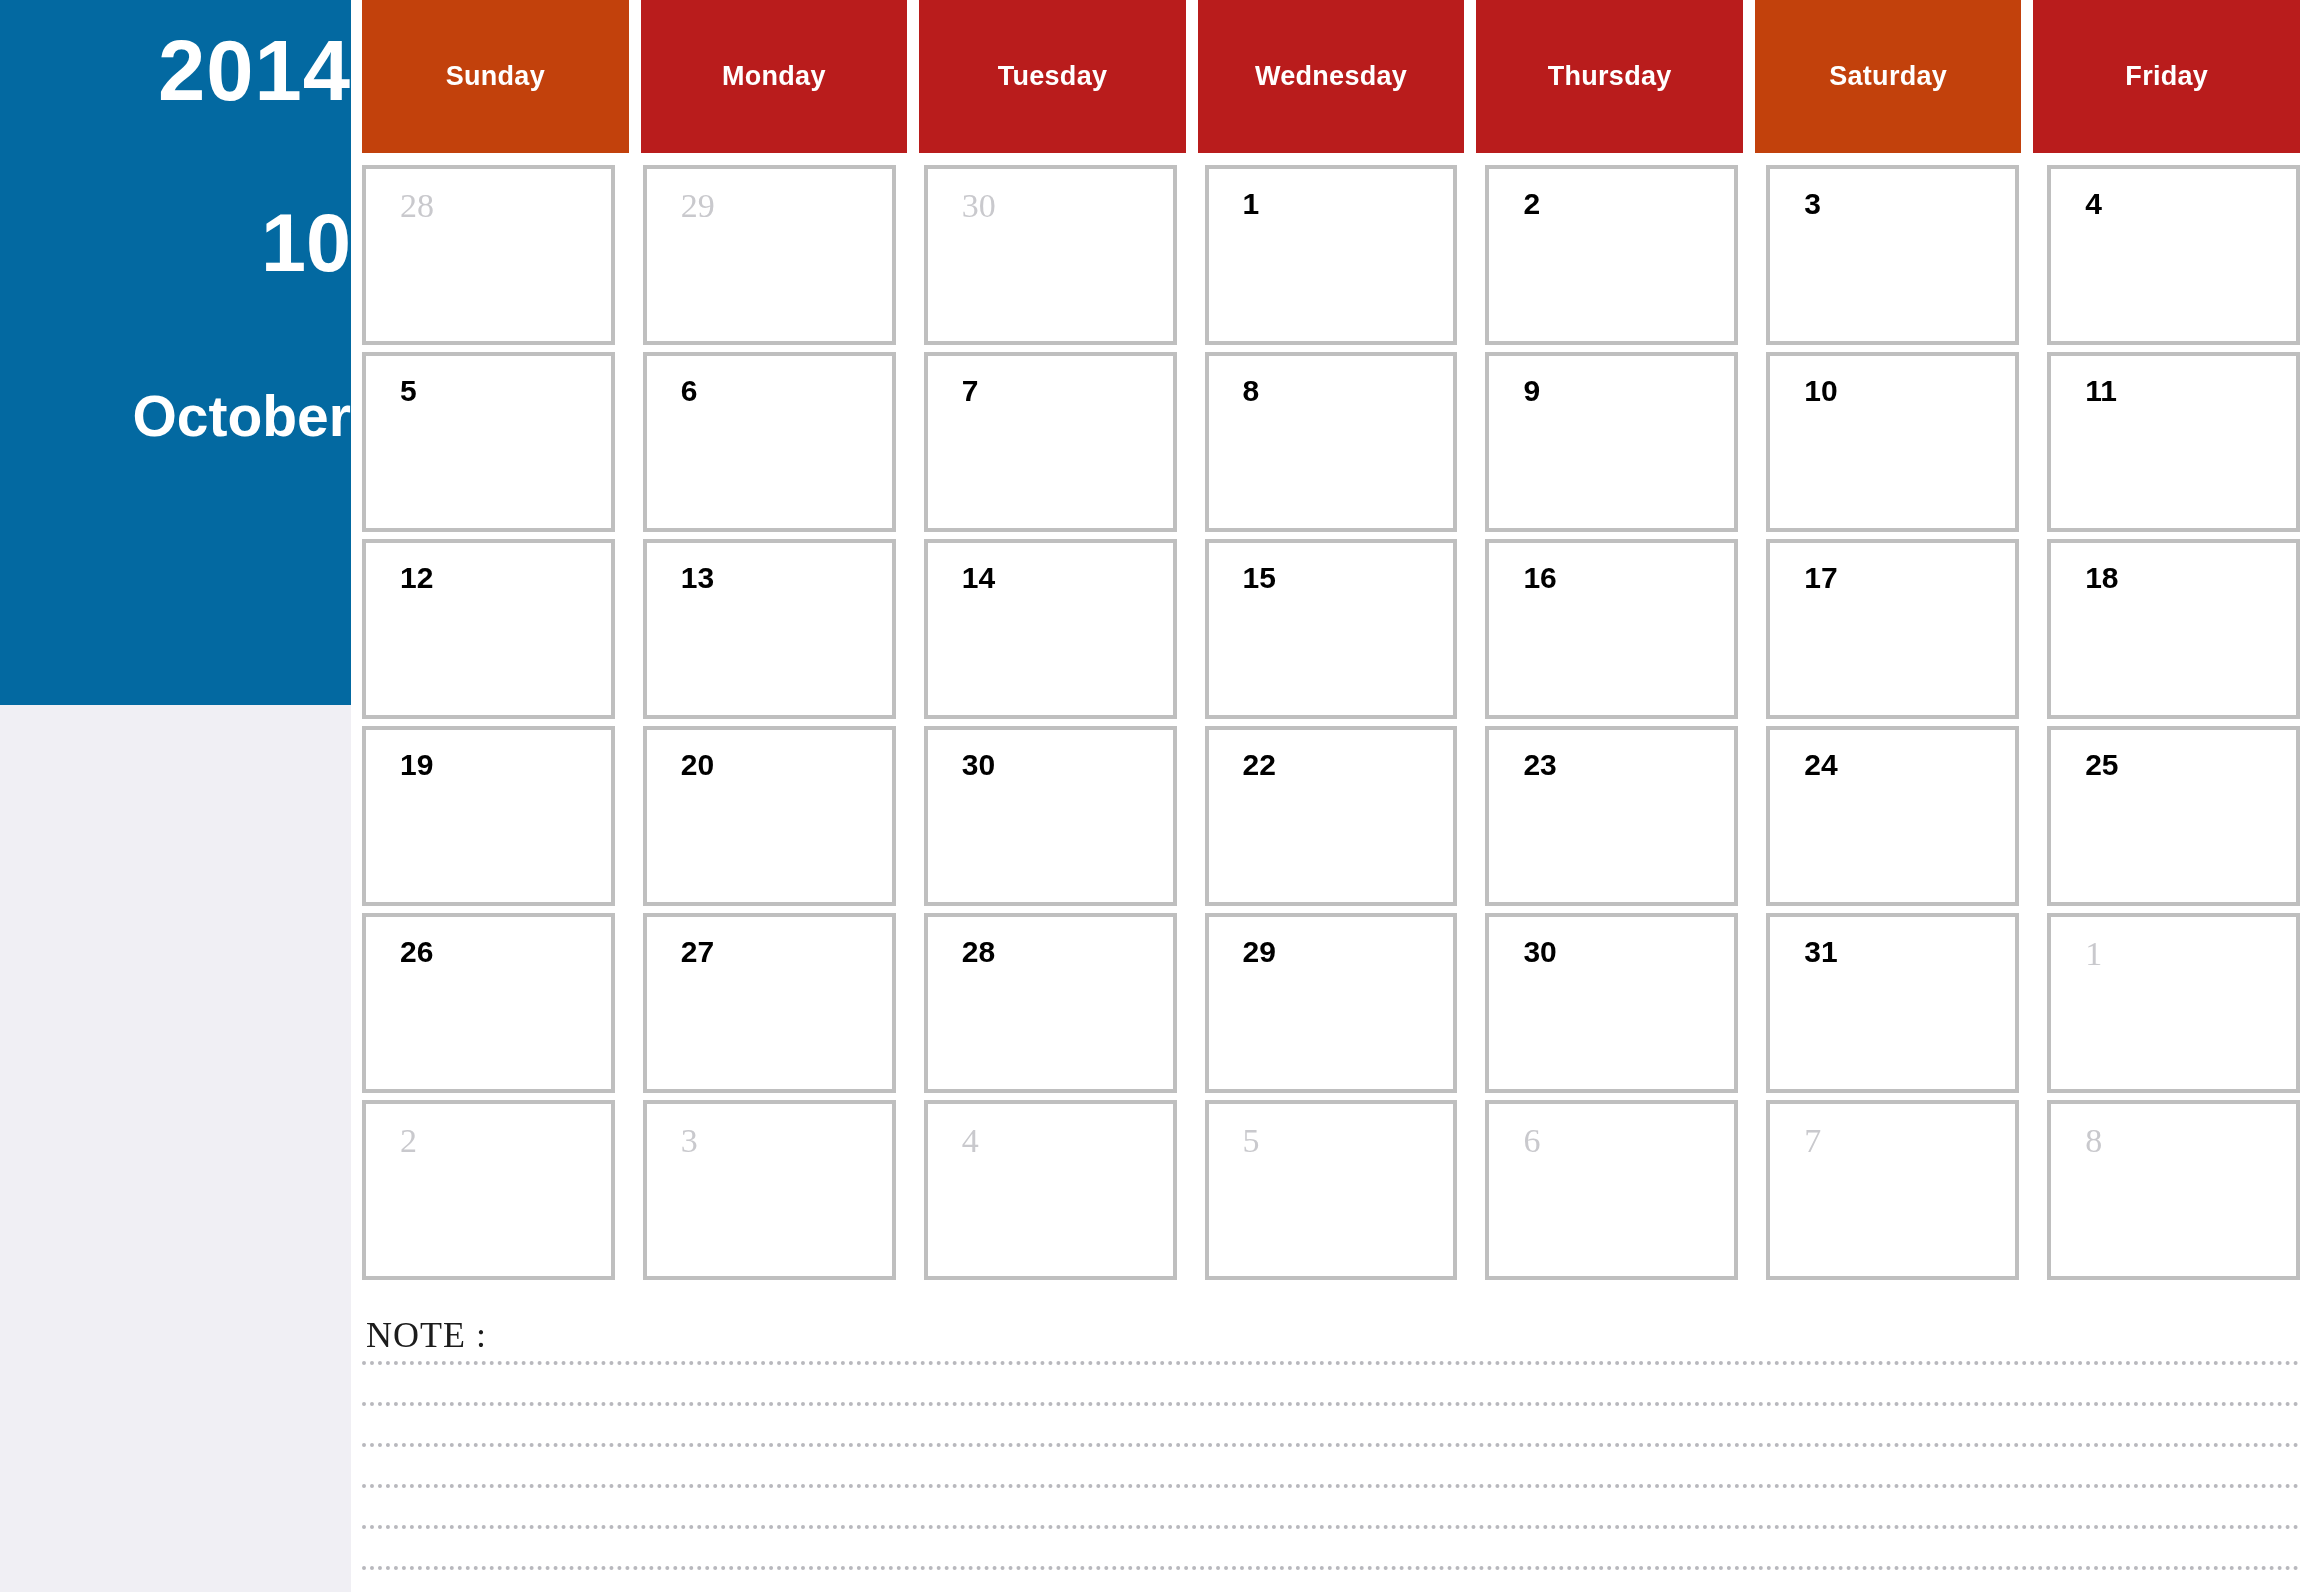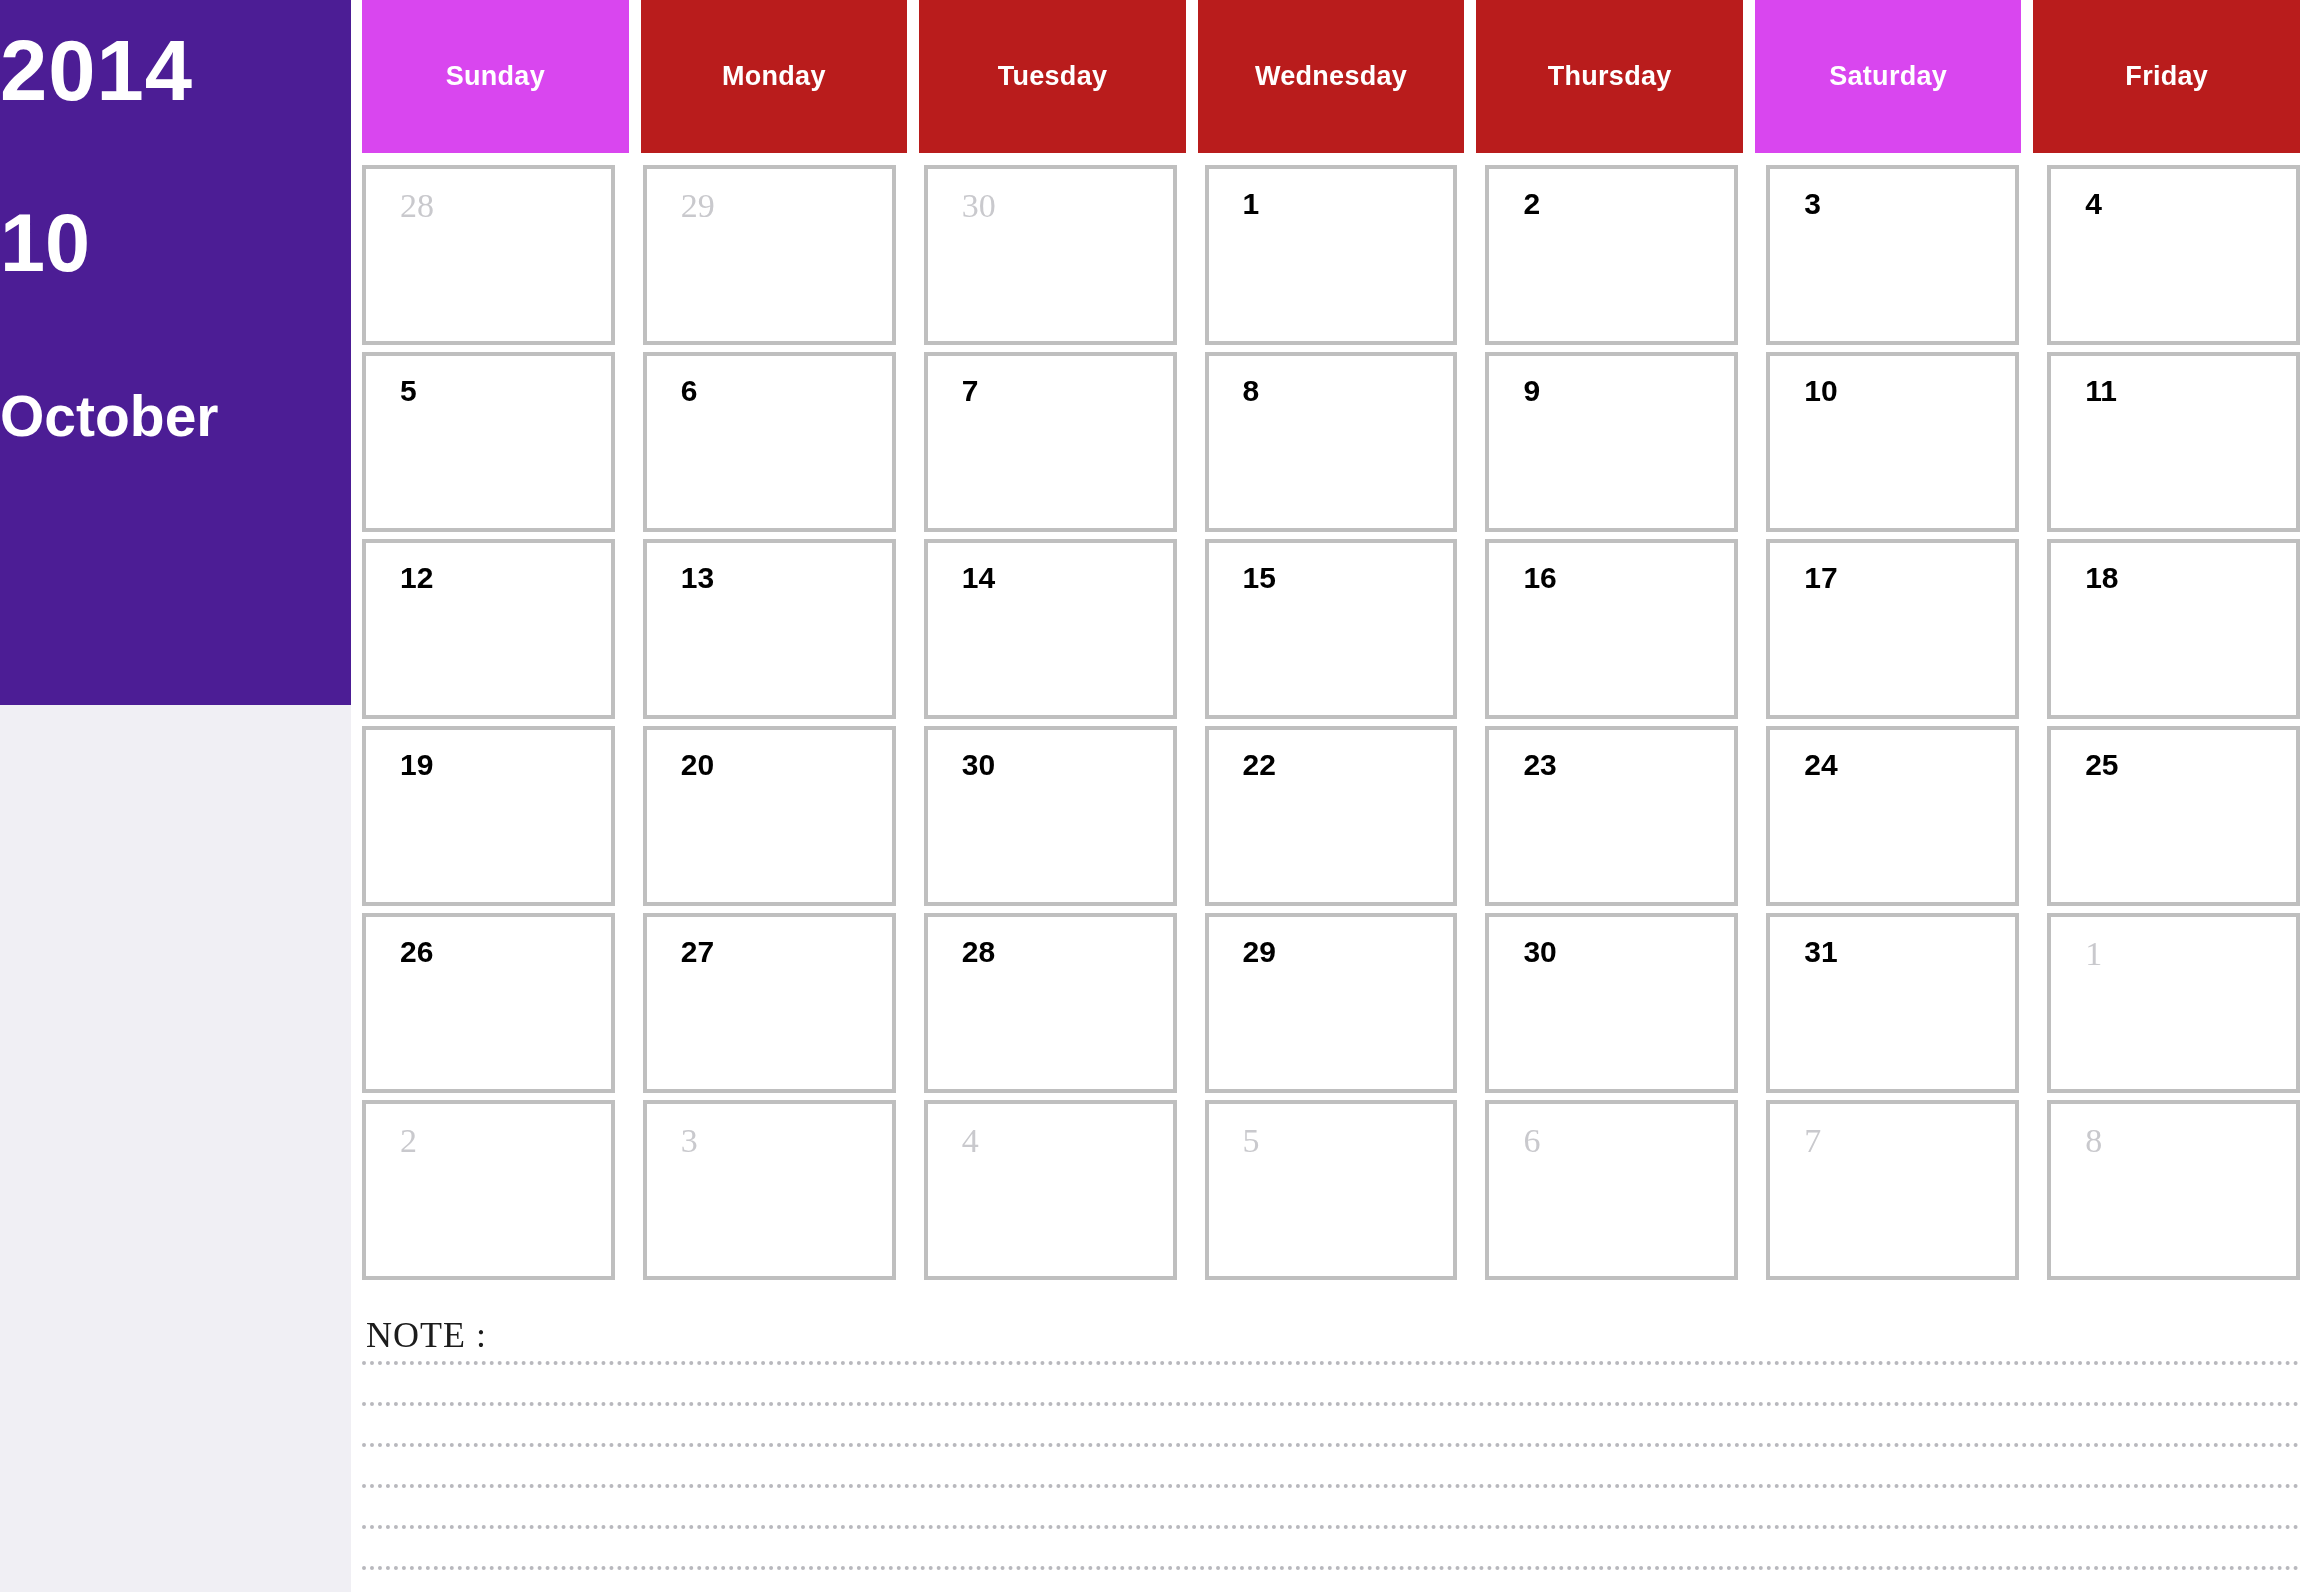--- a/index.html
+++ b/index.html
@@ -19,23 +19,23 @@
     background: #ffffff;
   }
 
   
   #sidebar {
     position: absolute;
     left: 0;
     top: 0;
     width: 351px;
     height: 836px;
-    background: #4c1d95;
+    background: #0369a1;
     color: #ffffff;
-    text-align: left;
+    text-align: right;
   }
   #sidebar-lower {
     position: absolute;
     left: 0;
     top: 705px;
     width: 351px;
     height: 888px;
     background: #f0eff4;
   }
   .side-year {
@@ -84,21 +84,21 @@
     background: #b91c1c;
     color: #ffffff;
     font-size: 27px;
     font-weight: bold;
     display: flex;
     align-items: center;
     justify-content: center;
     letter-spacing: 0.3px;
   }
   .weekday.weekend {
-    background: #d946ef;
+    background: #c2410c;
   }
 
   .week-row {
     display: flex;
     gap: 28px;
     height: 180px;
     margin-bottom: 7px;
   }
   .day-cell {
     flex: 1 1 0;

